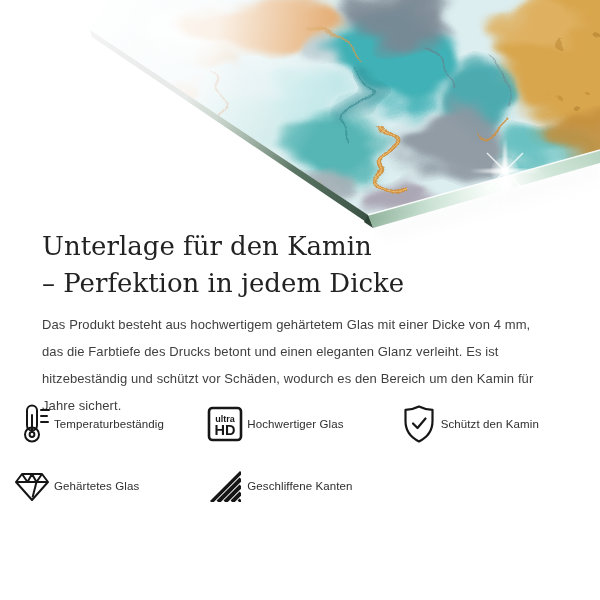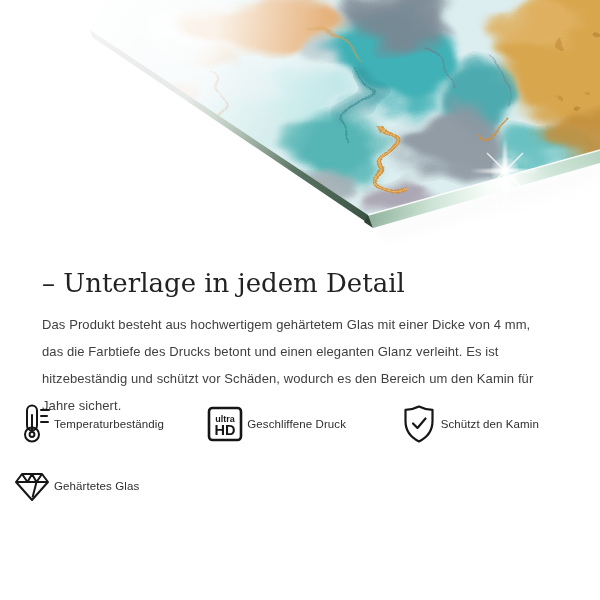--- a/index.html
+++ b/index.html
@@ -131,22 +131,22 @@
         <line x1="487" y1="153" x2="523" y2="189" stroke="#ffffff" stroke-width="1.4" opacity="0.8"></line>
         <line x1="523" y1="153" x2="487" y2="189" stroke="#ffffff" stroke-width="1.4" opacity="0.8"></line>
         <circle cx="505" cy="171" r="3.2" fill="#ffffff"></circle>
         <line x1="496" y1="198" x2="496" y2="212" stroke="#ffffff" stroke-width="1" opacity="0.6"></line>
         <line x1="489" y1="205" x2="503" y2="205" stroke="#ffffff" stroke-width="1" opacity="0.6"></line>
       </g>
     </svg>
   </div>
 
   <h1 class="heading">
-    <br>
-    <span>– Unterlage in jedem Detail</span>
+    <span>Unterlage für den Kamin</span><br>
+    <span>– Perfektion in jedem Dicke</span>
   </h1>
 
   <p class="desc">Das Produkt besteht aus hochwertigem gehärtetem Glas mit einer Dicke von 4 mm, das die Farbtiefe des Drucks betont und einen eleganten Glanz verleiht. Es ist hitzebeständig und schützt vor Schäden, wodurch es den Bereich um den Kamin für Jahre sichert.</p>
 
   <div class="features">
 
     <div class="feature">
       <svg class="glyph" viewBox="0 0 44 44">
         <g fill="none" stroke="#161616" stroke-width="2" stroke-linecap="round">
           <rect x="17" y="3.5" width="10" height="25" rx="5"></rect>
@@ -160,21 +160,21 @@
       </svg>
       <div class="label">Temperaturbeständig</div>
     </div>
 
     <div class="feature">
       <svg class="glyph" viewBox="0 0 44 44">
         <rect x="6" y="6" width="32" height="32" rx="3.5" fill="none" stroke="#161616" stroke-width="2.6"></rect>
         <text x="22" y="19.5" text-anchor="middle" font-size="9" font-weight="700" fill="#161616">ultra</text>
         <text x="22" y="33" text-anchor="middle" font-size="14.5" font-weight="800" fill="#161616">HD</text>
       </svg>
-      <div class="label">Geschliffene Druck</div>
+      <div class="label">Hochwertiger Glas</div>
     </div>
 
     <div class="feature">
       <svg class="glyph" viewBox="0 0 44 44">
         <path d="M22,4.5 C26.5,6.8 31,7.8 35.5,7.8 L35.5,19 C35.5,29.5 29.8,35.6 22,39.4 C14.2,35.6 8.5,29.5 8.5,19 L8.5,7.8 C13,7.8 17.5,6.8 22,4.5 Z" fill="none" stroke="#161616" stroke-width="2.2" stroke-linejoin="round"></path>
         <path d="M16,21.5 L20.5,26 L28.5,16.5" fill="none" stroke="#161616" stroke-width="2.2" stroke-linecap="round" stroke-linejoin="round"></path>
       </svg>
       <div class="label">Schützt den Kamin</div>
     </div>
 
@@ -183,16 +183,33 @@
         <g fill="none" stroke="#161616" stroke-width="2" stroke-linejoin="round">
           <path d="M12,10 L32,10 L38,18 L22,36 L6,18 Z"></path>
           <path d="M6,18 L38,18"></path>
           <path d="M12,10 L17.5,18 L22,10 L26.5,18 L32,10"></path>
           <path d="M26.5,18 L22.5,33.5"></path>
         </g>
       </svg>
       <div class="label">Gehärtetes Glas</div>
     </div>
 
+    <div class="feature">
+      <svg class="glyph" viewBox="0 0 44 44">
+        <defs>
+          <clipPath id="triClip">
+              <path d="M6,38 L38,6 L38,38 Z"></path>
+            </clipPath>
+        </defs>
+        <g clip-path="url(#triClip)" stroke="#161616" stroke-width="4">
+          <line x1="8" y1="38" x2="38" y2="8"></line>
+          <line x1="15" y1="38" x2="38" y2="15"></line>
+          <line x1="22" y1="38" x2="38" y2="22"></line>
+          <line x1="29" y1="38" x2="38" y2="29"></line>
+          <line x1="36" y1="38" x2="38" y2="36"></line>
+        </g>
+      </svg>
+      <div class="label">Geschliffene Kanten</div>
+    </div>
 
 
   </div>
 </div>
 
 </body></html>

